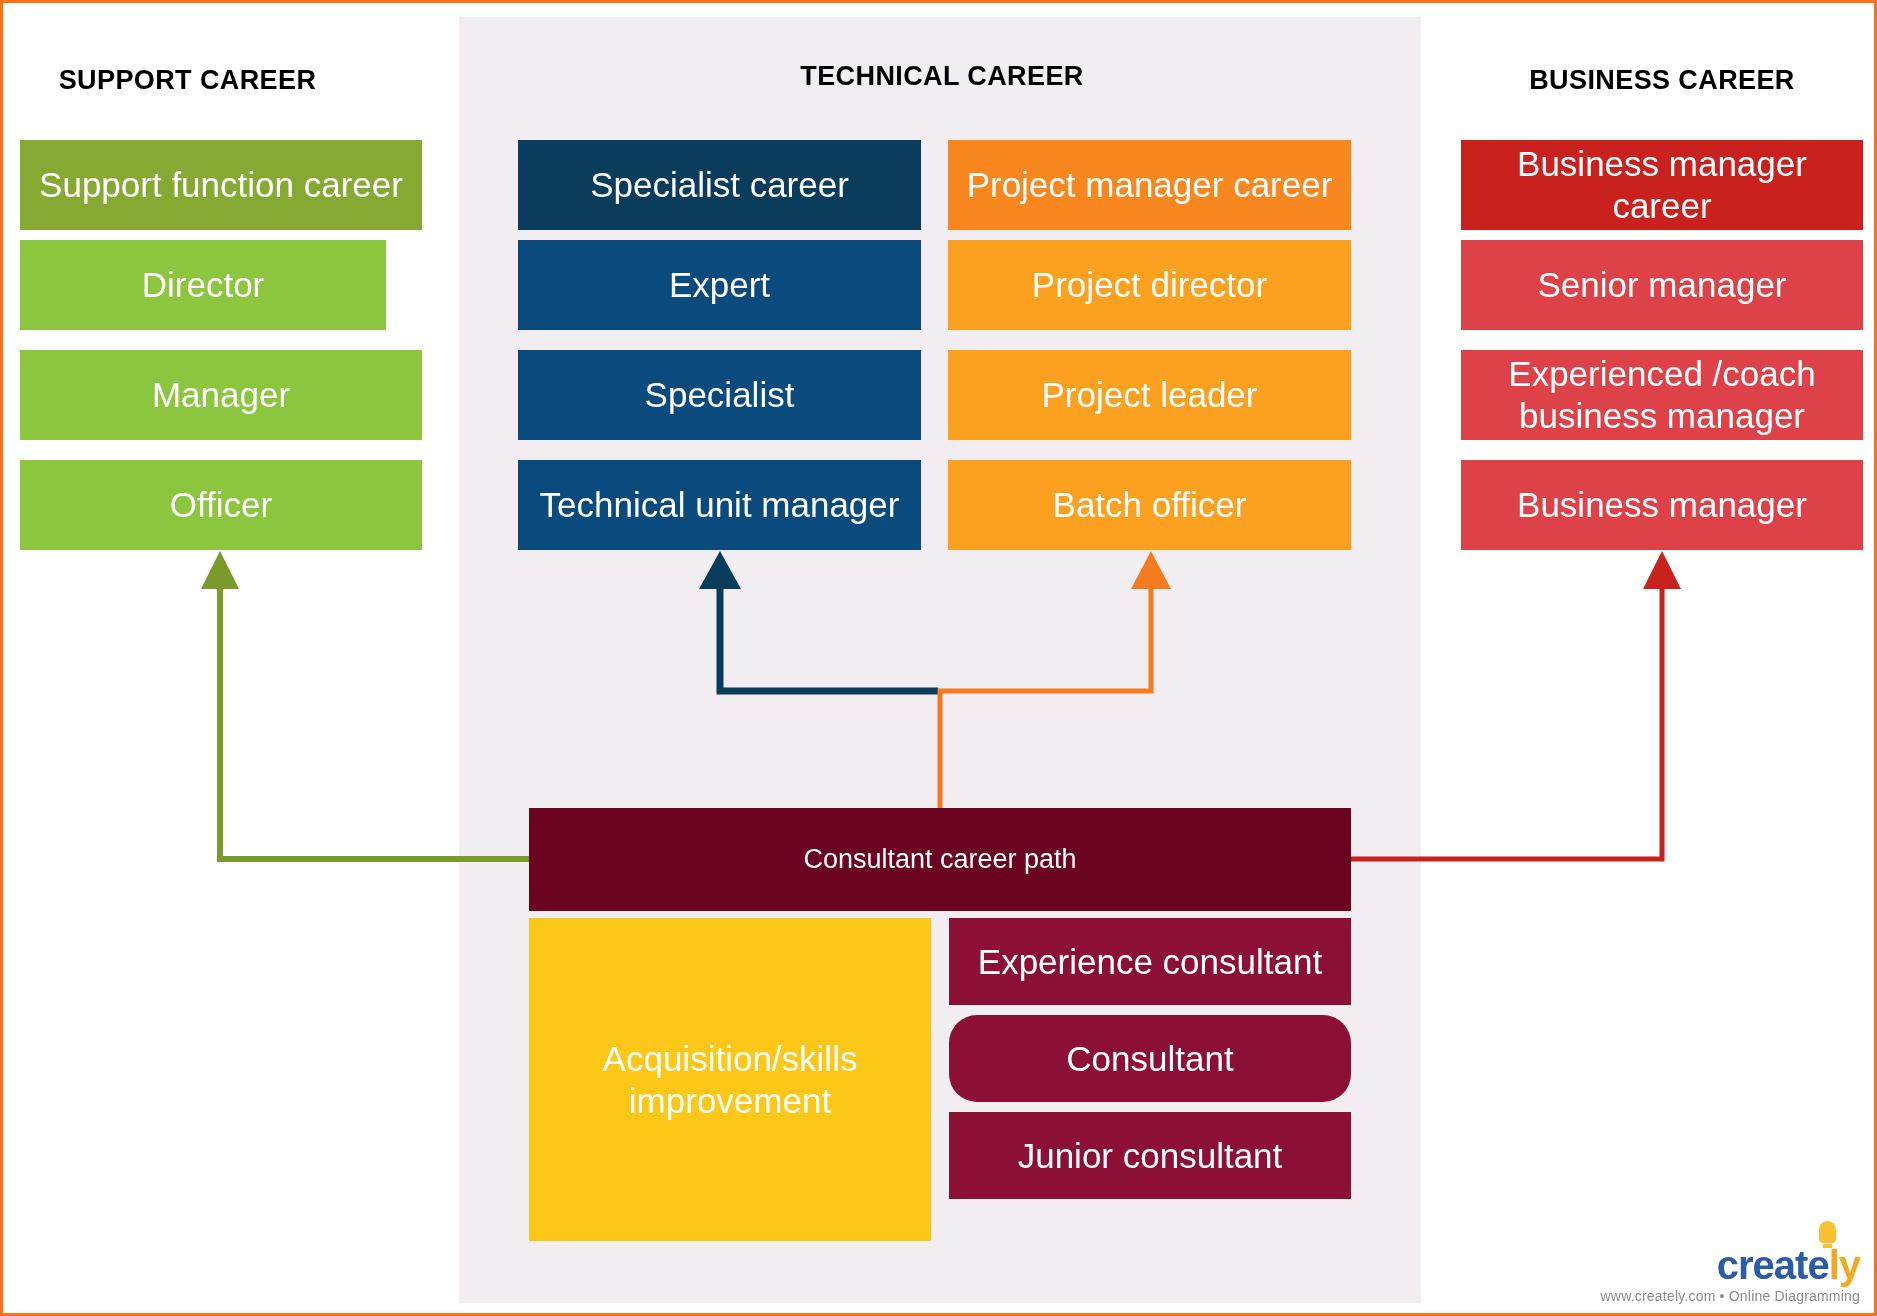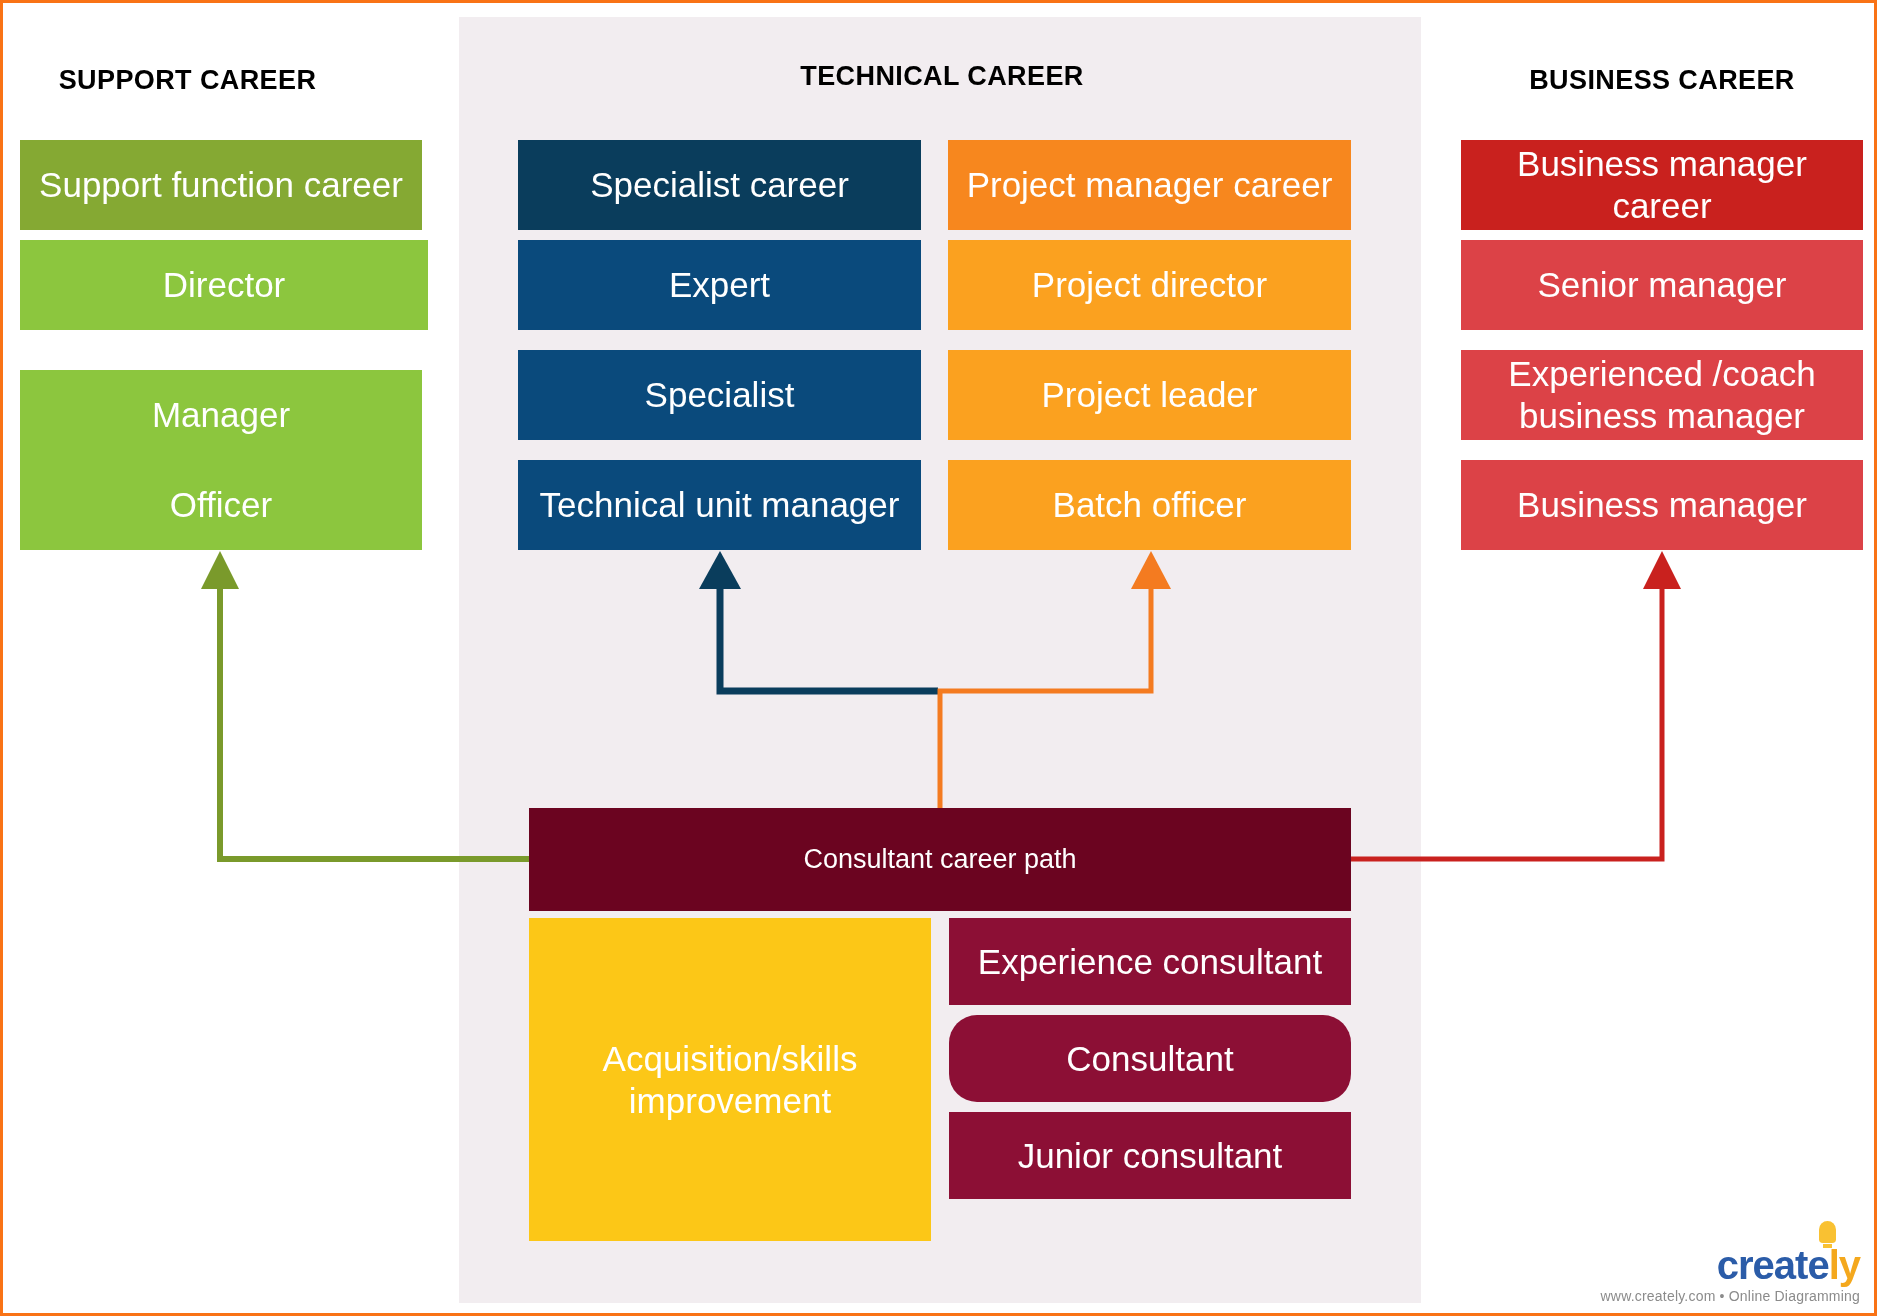--- a/index.html
+++ b/index.html
@@ -116,24 +116,24 @@
 
   <div class="col-title" style="left:17px; top:62px; width:335px;">SUPPORT CAREER</div>
 
   <div class="col-title" style="left:515px; top:58px; width:848px;">TECHNICAL CAREER</div>
 
   <div class="col-title" style="left:1458px; top:62px; width:402px;">BUSINESS CAREER</div>
 
   <div class="box" style="left:17px; top:137px; width:402px; height:90px; background:#85a933;">
     <span>Support function career</span>
   </div>
-  <div class="box" style="left:17px; top:237px; width:408px; height:90px; background:#8cc63e;">
+  <div class="box" style="left:17px; top:237px; width:366px; height:90px; background:#8cc63e;">
     <span>Director</span>
   </div>
-  <div class="box" style="left:17px; top:347px; width:402px; height:90px; background:#8cc63e;margin-top:20px;">
+  <div class="box" style="left:17px; top:347px; width:402px; height:90px; background:#8cc63e;">
     <span>Manager</span>
   </div>
   <div class="box" style="left:17px; top:457px; width:402px; height:90px; background:#8cc63e;">
     <span>Officer</span>
   </div>
 
   <div class="box" style="left:515px; top:137px; width:403px; height:90px; background:#0a3d5c;">
     <span>Specialist career</span>
   </div>
   <div class="box" style="left:515px; top:237px; width:403px; height:90px; background:#0a4a7c;">

